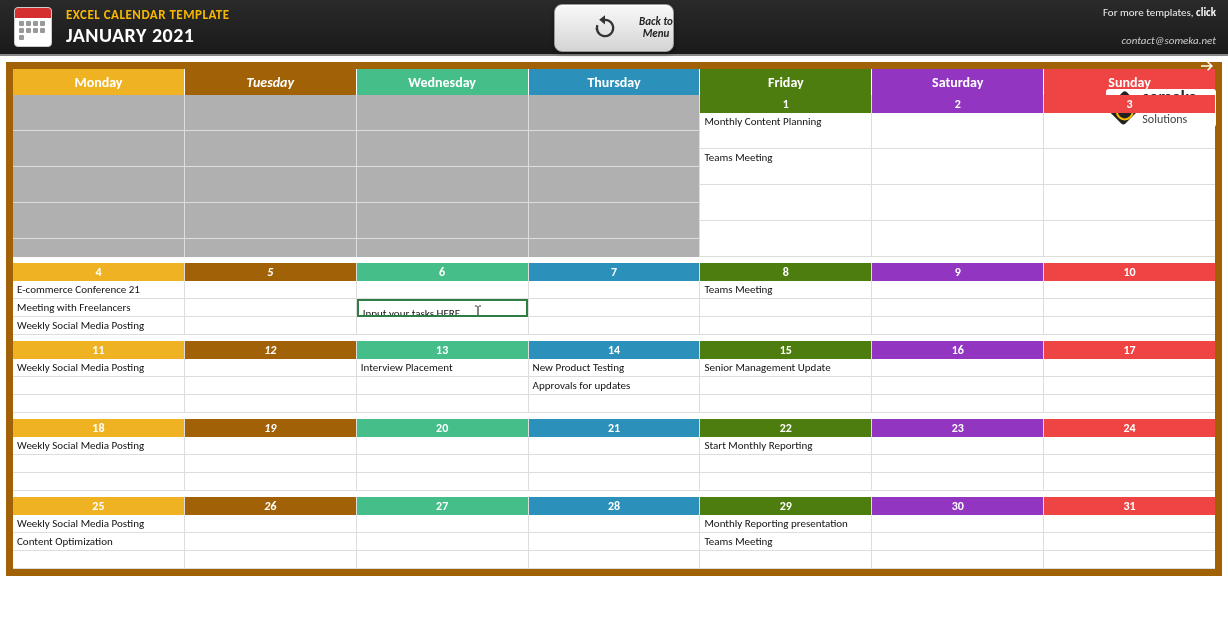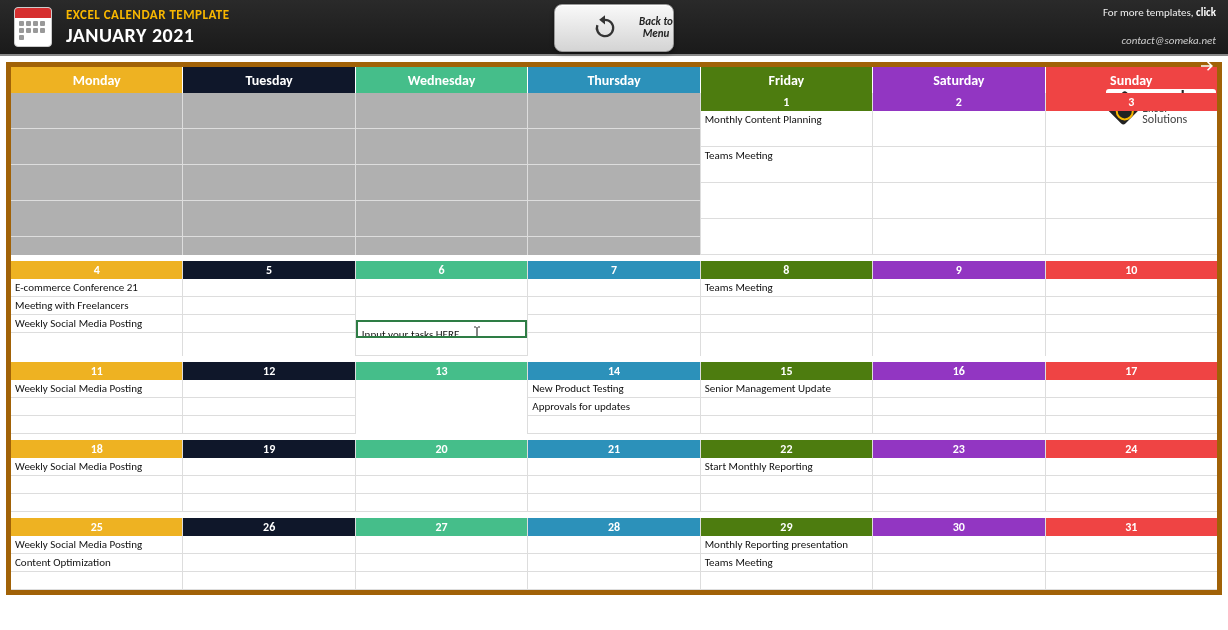--- a/index.html
+++ b/index.html
@@ -50,33 +50,33 @@
   .arrow-icon { width:18px;height:18px;}
   .logo { width:110px; height:38px; background:#fff; border-radius:3px; display:flex; align-items:center; justify-content:center; gap:6px; padding:0 6px;}
   .logo .sq {width:26px;height:26px;background:#222;border-radius:3px;position:relative; transform:rotate(45deg);}
   .logo .sq::after{content:"";position:absolute;top:6px;left:6px;width:14px;height:14px;border:2px solid #f8b700;border-radius:50%;}
   .logo .txt {display:flex;flex-direction:column;line-height:11px;}
   .logo .txt .l1{font-size:17px;font-weight:bold;color:#222;}
   .logo .txt .l2{font-size:12px;color:#444;}
 
   .cal-wrap {
     width: 1216px; margin: 6px 6px 0 6px;
-    border:5px solid #a16207;
+    border:7px solid #a16207;
     background:#fff;
   }
   .cal-head { display:flex; }
   .cal-head .dh {
     flex:1; height:26px; color:#fff; font-weight:bold; font-size:14px;
     display:flex; align-items:center; justify-content:center;
     border-right:1px solid #fff;
   }
   .cal-head .dh:last-child{border-right:none;}
 
   .col-mon{background:#eeb222;}
-  .col-tue{background:#0f172a;}
+  .col-tue{background:#a16207;font-style:italic;}
   .col-wed{background:#45be8a;}
   .col-thu{background:#2c91ba;}
   .col-fri{background:#4d7c0f;}
   .col-sat{background:#9236c2;}
   .col-sun{background:#ef4444;}
 
   .cal-body { display:flex; flex-direction:column; }
   .week { display:flex; }
   .week:not(:last-child){ border-bottom:6px solid #fff;}
   .day { flex:1; min-width:0; border-right:1px solid #ddd; position:relative;}
@@ -90,21 +90,21 @@
   .day .row {
     height:18px; border-bottom:1px solid #ddd;
     font-size:11px; padding:2px 4px; color:#111;
     white-space:nowrap; overflow:hidden; text-overflow:ellipsis;
   }
   .day.first .num{height:18px;}
   .day.first .rows .row{height:36px;}
 
   .editing {
     border:2px solid #2e7d45 !important;
-    background:#fff; position:relative;margin-top:23px;
+    background:#fff; position:relative;
   }
   .cursor {
     display:inline-block; width:10px; height:14px;
     position:relative; top:2px; margin-left:2px;
   }
 </style>
 </head>
 <body>
 
 <div class="topbar">
@@ -298,20 +298,25 @@
         <div class="day">
           <div class="num col-tue">12</div>
           <div class="rows">
             <div class="row"></div>
             <div class="row"></div>
             <div class="row"></div>
           </div>
         </div>
         <div class="day">
           <div class="num col-wed">13</div>
+          <div class="rows">
+            <div class="row">Interview Placement</div>
+            <div class="row"></div>
+            <div class="row"></div>
+          </div>
         </div>
         <div class="day">
           <div class="num col-thu">14</div>
           <div class="rows">
             <div class="row">New Product Testing</div>
             <div class="row">Approvals for updates</div>
             <div class="row"></div>
           </div>
         </div>
         <div class="day">

